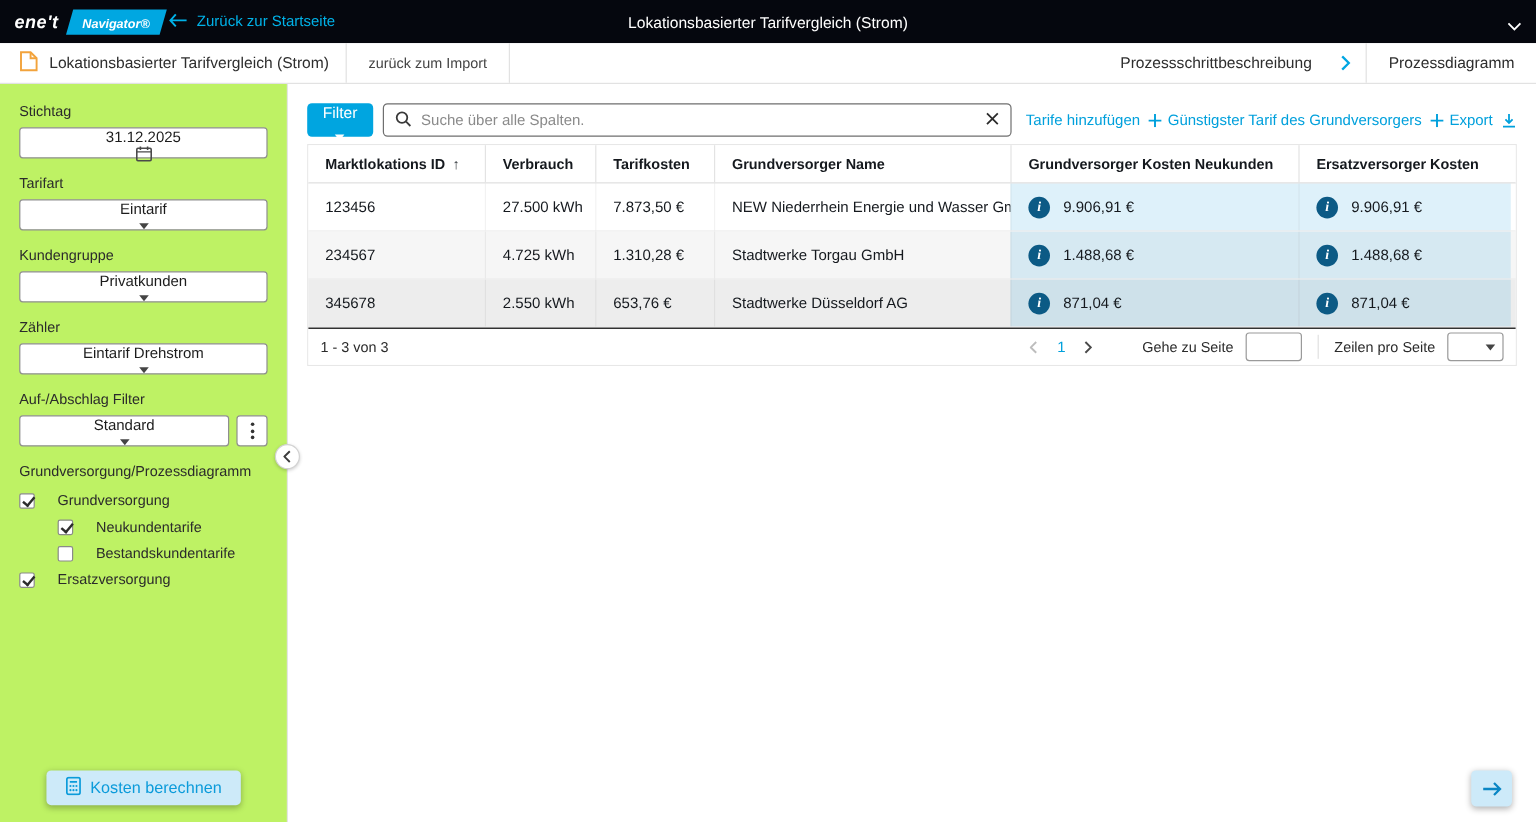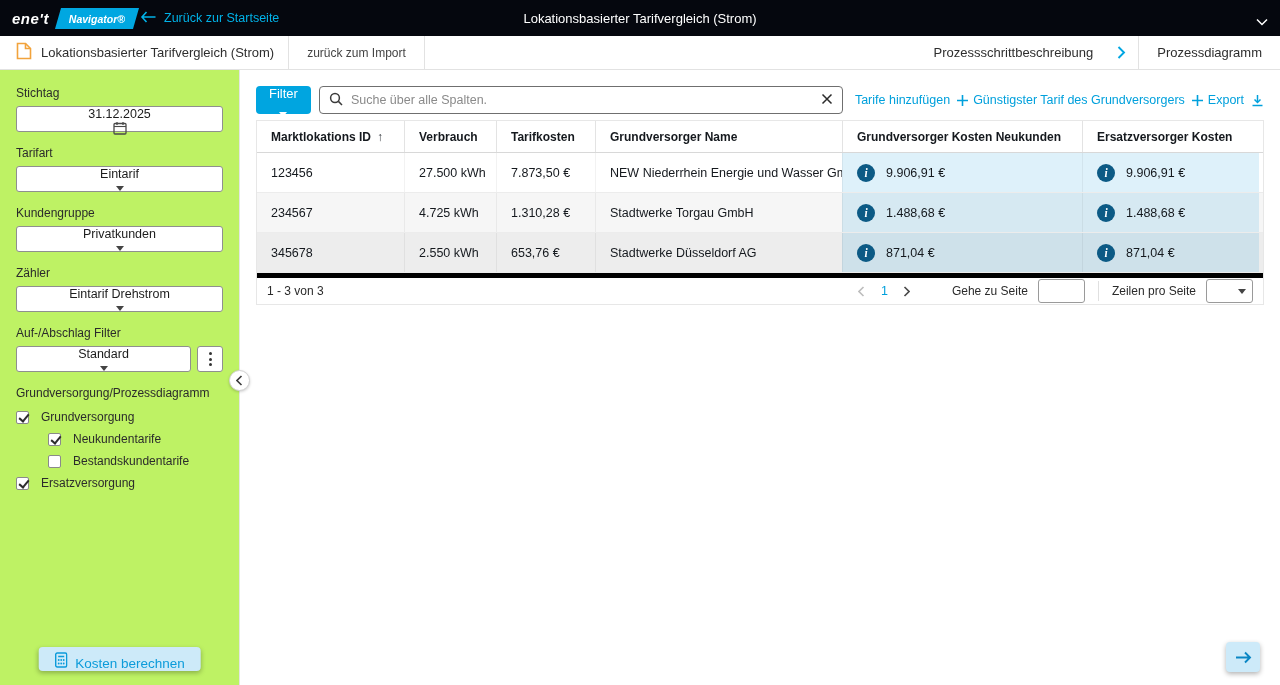--- a/index.html
+++ b/index.html
@@ -47,31 +47,31 @@
     font-size:12.5px; color:#1c1c1c; width:100%;flex-direction:column; }
   .caret{ width:0; height:0; border-left:4px solid transparent; border-right:4px solid transparent;
     border-top:5px solid #444; }
   .filter-row{ display:flex; gap:6px; }
   .filter-row .control{ flex:1; }
   .dots-btn{ width:26px; height:26px; border:1px solid #8f8f8f; border-radius:3px; background:#fff;
     display:flex; align-items:center; justify-content:center; flex:none; }
   .dots{ display:flex; flex-direction:column; gap:2.5px; }
   .dots i{ width:3px; height:3px; border-radius:50%; background:#333; }
   .group-label{ margin:6px 0 10px; }
-  .cb{ display:flex; align-items:center; gap:12px; margin-bottom:8px; }
+  .cb{ display:flex; align-items:center; gap:19px; margin-bottom:8px; }
   .cb.indent{ margin-left:32px; }
   .box{ width:13px; height:13px; border:1px solid #8a8a8a; border-radius:2px; background:#fff;
     position:relative; flex:none; }
   .box.checked::after{ content:""; position:absolute; left:3.5px; top:0.5px; width:4px; height:8px;
     border:solid #2d2d2d; border-width:0 2px 2px 0; transform:rotate(40deg); }
   .collapse-handle{ position:absolute; top:300px; right:-11px; width:21px; height:21px;
     border-radius:50%; background:#fff; border:1px solid #d2d2d2; box-shadow:0 1px 3px rgba(0,0,0,.2);
     display:flex; align-items:center; justify-content:center; z-index:5; }
-  .calc-btn{ position:absolute; left:50%; transform:translateX(-50%); bottom:14px; height:24px;
-    display:flex; align-items:flex-end; gap:8px; padding:0 16px; background:#cdeaf9; border:none;
+  .calc-btn{ position:absolute; left:50%; transform:translateX(-50%); bottom:14px; height:29px;
+    display:flex; align-items:center; gap:8px; padding:0 16px; background:#cdeaf9; border:none;
     border-radius:4px; color:#0b9bda; font-size:13.5px; font-family:inherit; white-space:nowrap;
     box-shadow:0 2px 5px rgba(0,0,0,.28); }
 
   
   .main{ position:absolute; left:240px; top:70px; right:0; bottom:0; background:#fff; padding:16px; }
   .toolbar{ display:flex; align-items:center; height:28px; }
   .filter-btn{ height:28px; background:#00a5e0; border:none; border-radius:4px; color:#fff;
     font-size:13px; font-family:inherit; padding:0 13px; display:flex; align-items:center; gap:11px;flex-direction:column; }
   .filter-btn .caret{ border-top-color:#fff; }
   .searchbox{ width:524px; height:28px; border:1px solid #6f6f6f; border-radius:4px; margin-left:8px;
@@ -98,21 +98,21 @@
   .td{ display:flex; align-items:center; padding:0 14px; font-size:12.5px; color:#15191e;
     border-left:1px solid rgba(0,0,0,.05); overflow:hidden; white-space:nowrap; }
   .td:first-child{ border-left:none; }
   .td.hl{ background:rgba(0,150,214,.13); }
   .info{ width:18px; height:18px; border-radius:50%; background:#0c5a85; color:#fff;
     display:inline-flex; align-items:center; justify-content:center; font-size:11.5px;
     font-weight:bold; margin-right:11px; flex:none; }
   .info::before{ content:"i"; font-family:"Liberation Serif", serif; font-style:italic; }
 
   
-  .pagination{ display:flex; align-items:center; height:31px; border-top:5px solid #000000;
+  .pagination{ display:flex; align-items:center; height:31px; border-top:1px solid #000000;
     padding:0 10px; font-size:12px; color:#2b2b2b; background:#fff; }
   .pag-right{ margin-left:auto; display:flex; align-items:center; }
   .pg-arrow{ display:flex; align-items:center; justify-content:center; width:22px; }
   .pg-num{ color:#00a0dc; font-size:12.5px; margin:0 8px; }
   .goto-label{ margin-left:34px; }
   .goto-input{ width:47px; height:24px; border:1px solid #9a9a9a; border-radius:3px; margin-left:10px;
     font-family:inherit; font-size:12px; padding:0 6px; outline:none; }
   .pag-divider{ width:1px; height:20px; background:#e0e0e0; margin:0 13px; }
   .rpp-select{ width:47px; height:24px; border:1px solid #9a9a9a; border-radius:3px; margin-left:10px;
     display:flex; align-items:center; justify-content:flex-end; padding:0 6px; background:#fff; }

